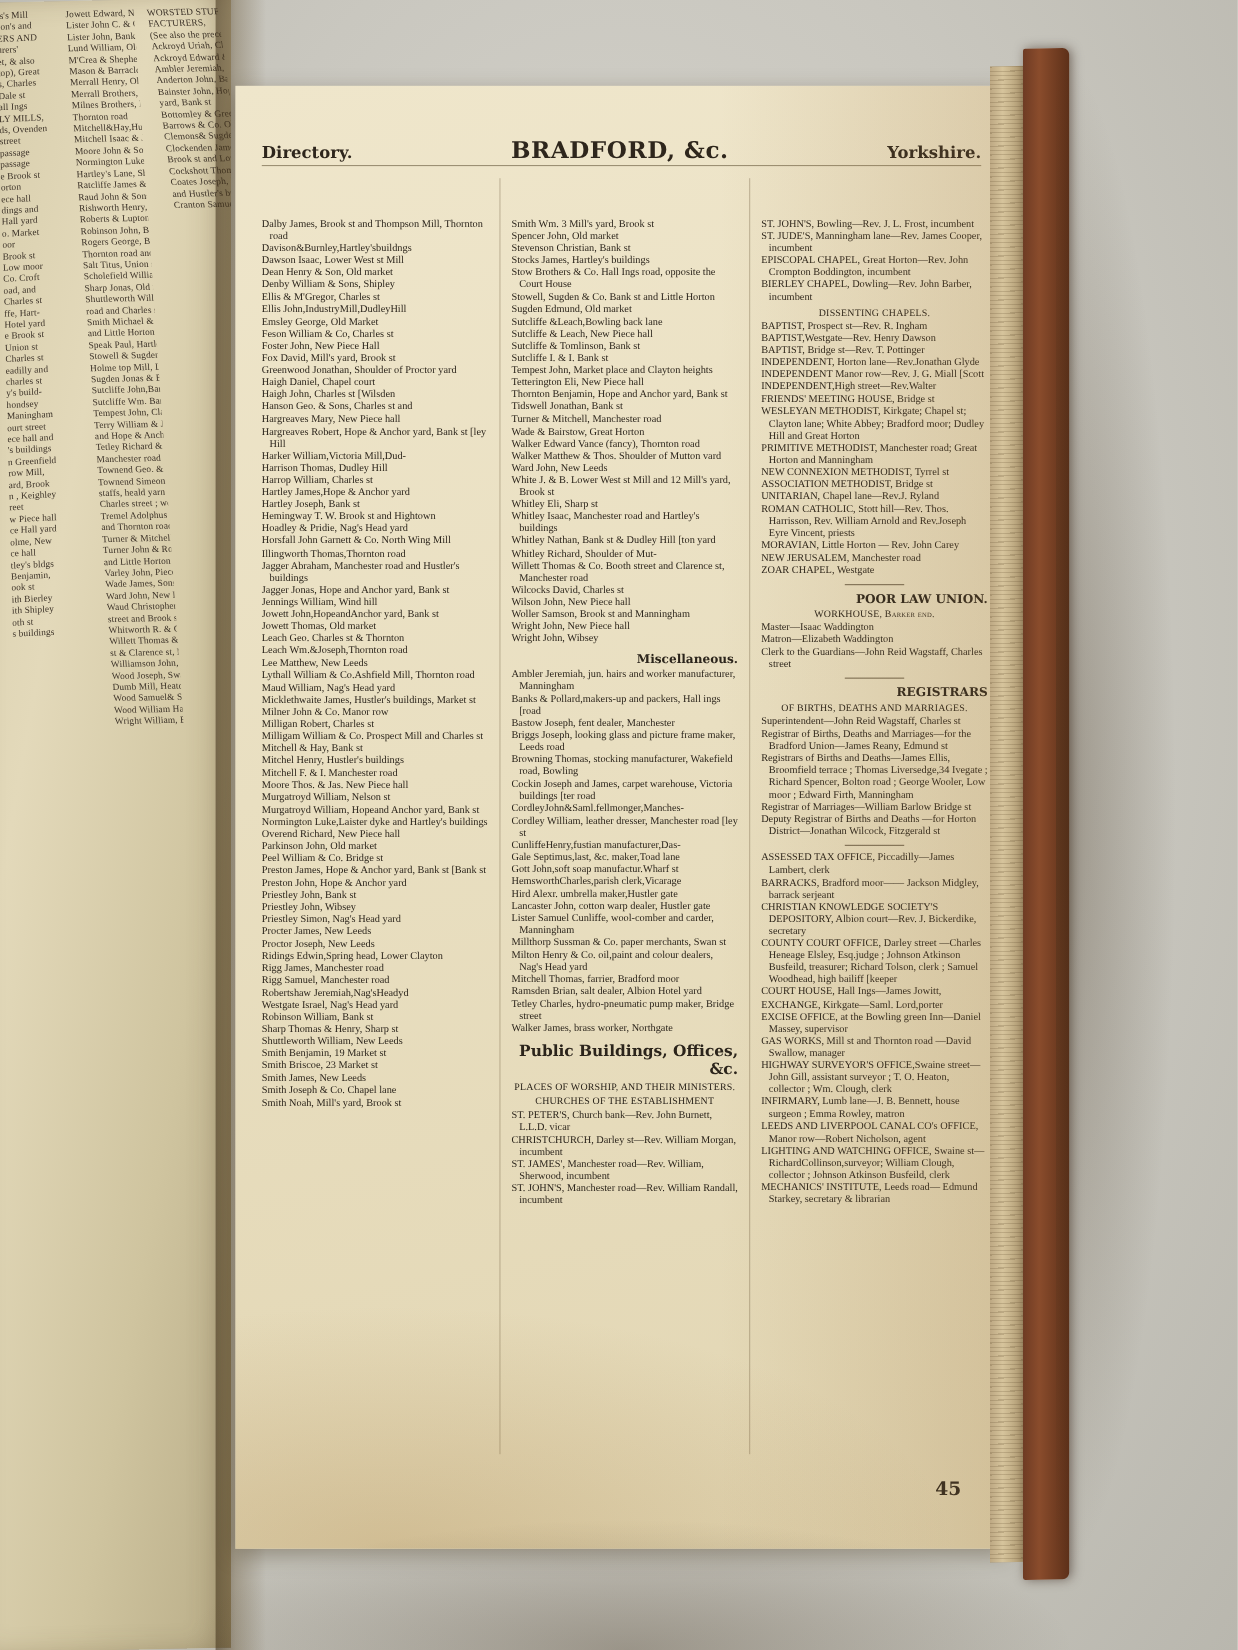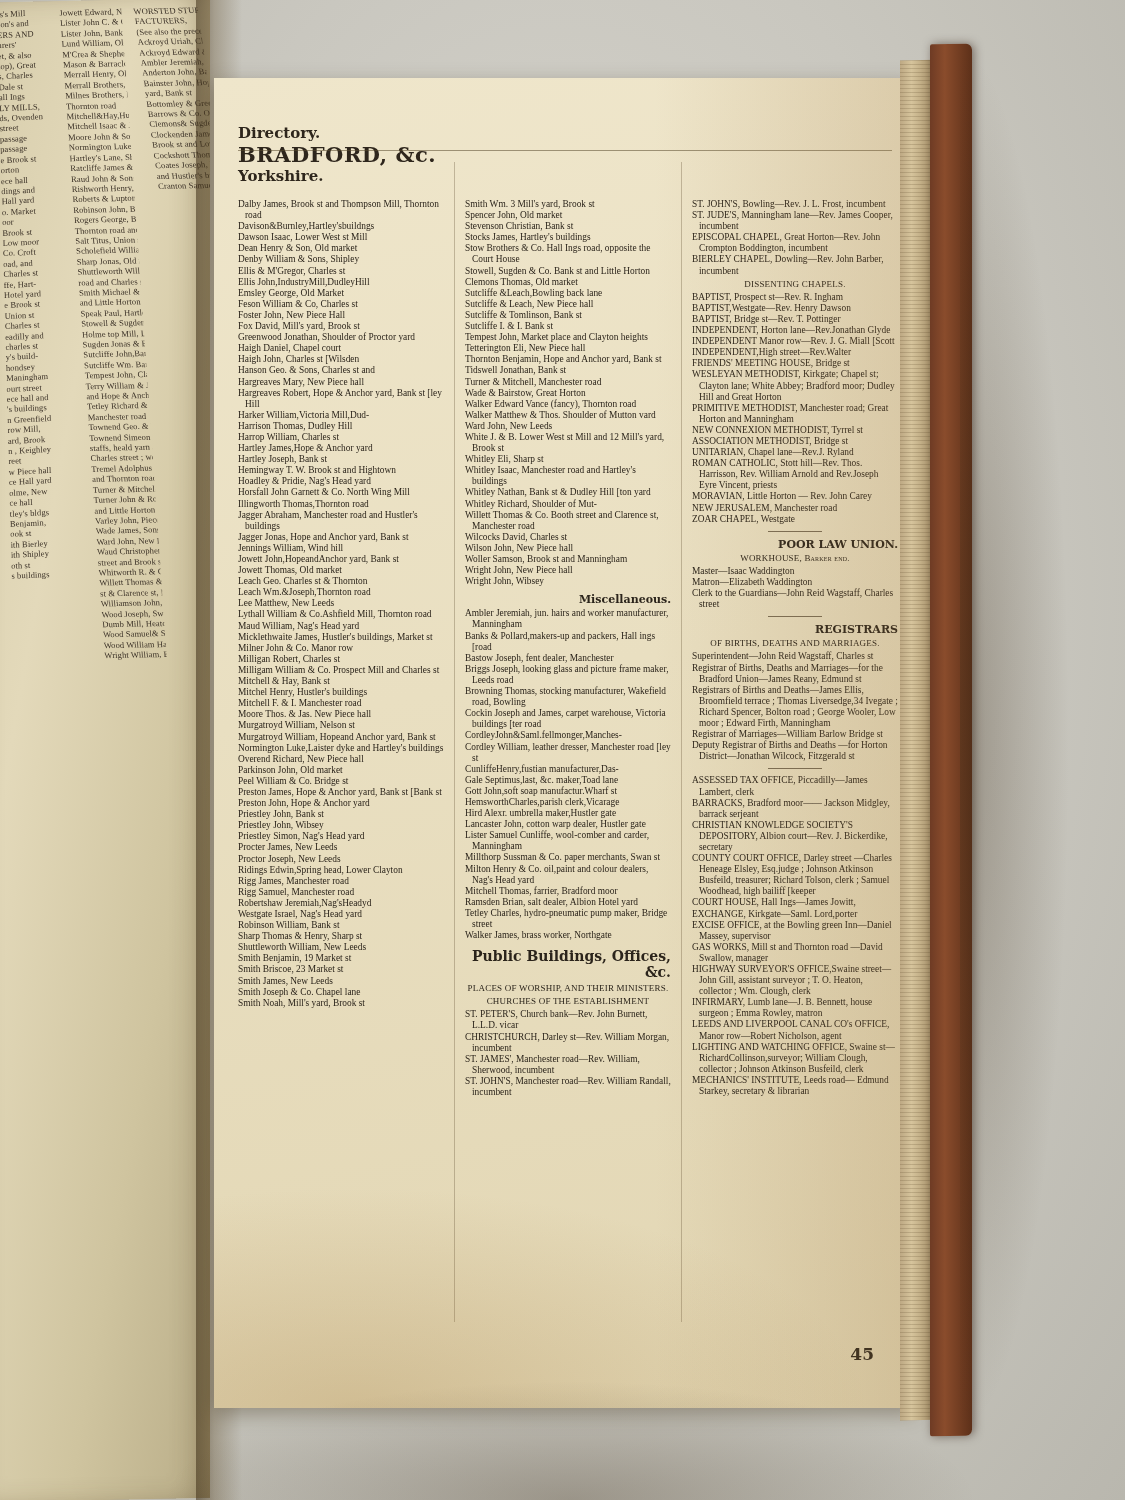--- a/index.html
+++ b/index.html
@@ -52,21 +52,21 @@
   }
   .stain2{
     position:absolute;right:0;top:0;width:260px;height:1330px;
     background:linear-gradient(90deg,rgba(150,110,55,0) 0%,rgba(150,110,55,.22) 100%);
     pointer-events:none;
   }
 
   
   .runhead{
     position:absolute;left:24px;top:46px;width:654px;
-    display:flex;justify-content:space-between;align-items:baseline;flex-direction:column;
+    display:flex;justify-content:space-between;align-items:baseline;
   }
   .runhead .rh{
     font-family:"DejaVu Serif", serif;
     font-weight:bold;color:#2e261c;
   }
   .rh-left{font-size:15px;}
   .rh-mid{font-size:21px;letter-spacing:.5px;}
   .rh-right{font-size:15px;}
   .rule{
     position:absolute;left:24px;top:72px;width:654px;height:1px;background:#5a4a2e;opacity:.55;
@@ -362,21 +362,21 @@
       <div class="vrule"></div>
 
       <div class="col">
         <div id="c2a">
             <div class="e">Smith Wm. 3 Mill's yard, Brook st</div>
             <div class="e">Spencer John, Old market</div>
             <div class="e">Stevenson Christian, Bank st</div>
             <div class="e">Stocks James, Hartley's buildings</div>
             <div class="e">Stow Brothers &amp; Co. Hall Ings road, opposite the Court House</div>
             <div class="e">Stowell, Sugden &amp; Co. Bank st and Little Horton</div>
-            <div class="e">Clemons Thomas, Old market</div>
+            <div class="e">Sugden Edmund, Old market</div>
             <div class="e">Sutcliffe &amp;Leach,Bowling back lane</div>
             <div class="e">Sutcliffe &amp; Leach, New Piece hall</div>
             <div class="e">Sutcliffe &amp; Tomlinson, Bank st</div>
             <div class="e">Sutcliffe I. &amp; I. Bank st</div>
             <div class="e">Tempest John, Market place and Clayton heights</div>
             <div class="e">Tetterington Eli, New Piece hall</div>
             <div class="e">Thornton Benjamin, Hope and Anchor yard, Bank st</div>
             <div class="e">Tidswell Jonathan, Bank st</div>
             <div class="e">Turner &amp; Mitchell, Manchester road</div>
             <div class="e">Wade &amp; Bairstow, Great Horton</div>

